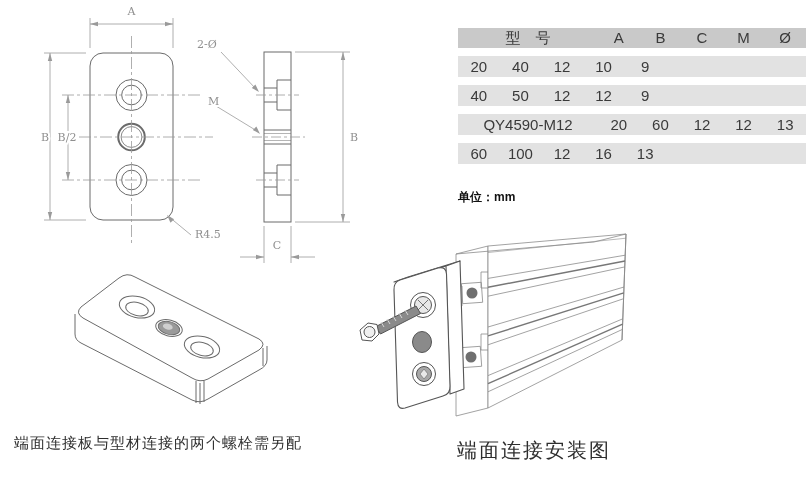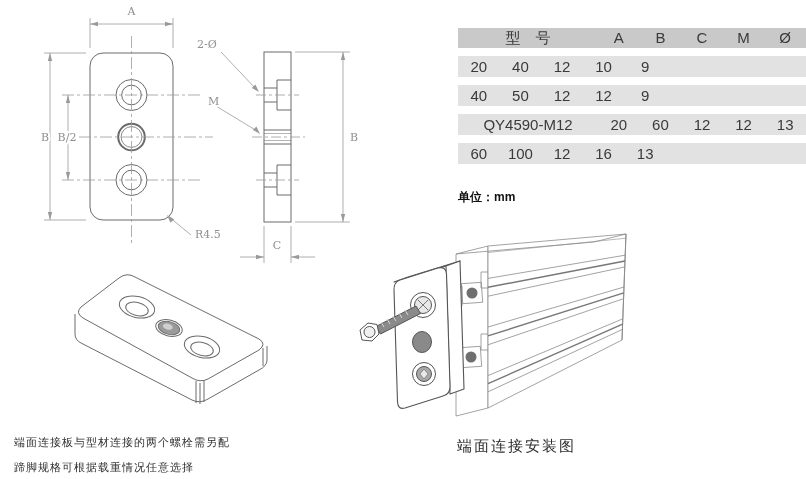--- a/index.html
+++ b/index.html
@@ -12,23 +12,23 @@
   
   .spec-table{position:absolute;left:458px;top:28px;width:348px;font-size:15px;color:#3a3a3a;}
   .trow{display:flex;height:21px;line-height:21px;background:#e2e2e2;margin-bottom:8px;align-items:center;}
   .trow.thead{height:20px;line-height:20px;background:#c9c9c9;font-size:15px;}
   .cell{text-align:center;}
   .cell.model{width:140px;}
   .cell.num{width:41.6px;}
   .unit-label{position:absolute;left:458px;top:189px;font-size:12px;font-weight:bold;color:#111;}
 
   
-  .note{position:absolute;left:14px;top:430px;font-size:11px;line-height:25px;
+  .note{position:absolute;left:14px;top:430px;font-size:15px;line-height:25px;
         letter-spacing:1px;color:#2e2e2e;}
-  .assembly-caption{position:absolute;left:457px;top:437px;font-size:15px;
+  .assembly-caption{position:absolute;left:457px;top:437px;font-size:20px;
         letter-spacing:2px;color:#2e2e2e;}
 </style>
 </head>
 <body>
 
 <div class="page">
 
   <svg style="left:0;top:0" width="460" height="270" viewBox="0 0 460 270">
 
     <g fill="none" stroke="#6b6b6b" stroke-width="1">
@@ -246,17 +246,16 @@
       <div class="cell num">100</div>
       <div class="cell num">12</div>
       <div class="cell num">16</div>
       <div class="cell num">13</div>
     </div>
   </div>
   <div class="unit-label">单位：mm</div>
 
   <div class="note">
     <div>端面连接板与型材连接的两个螺栓需另配</div>
-    <div>蹄脚规格可根据载重情况任意选择</div>
   </div>
   <div class="assembly-caption">端面连接安装图</div>
 
 </div>
 
 </body></html>

